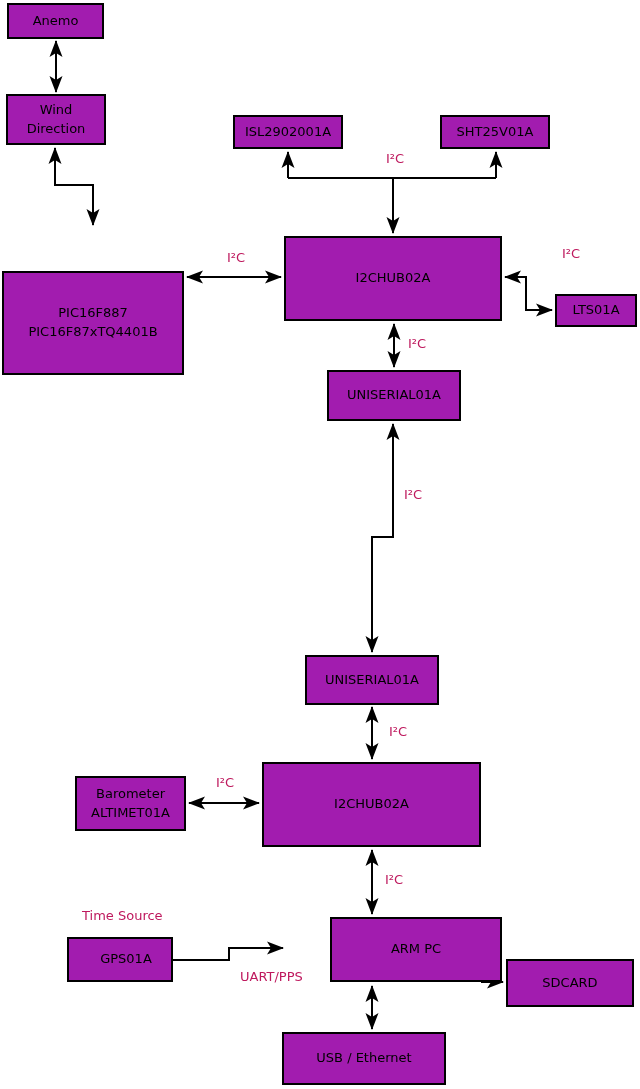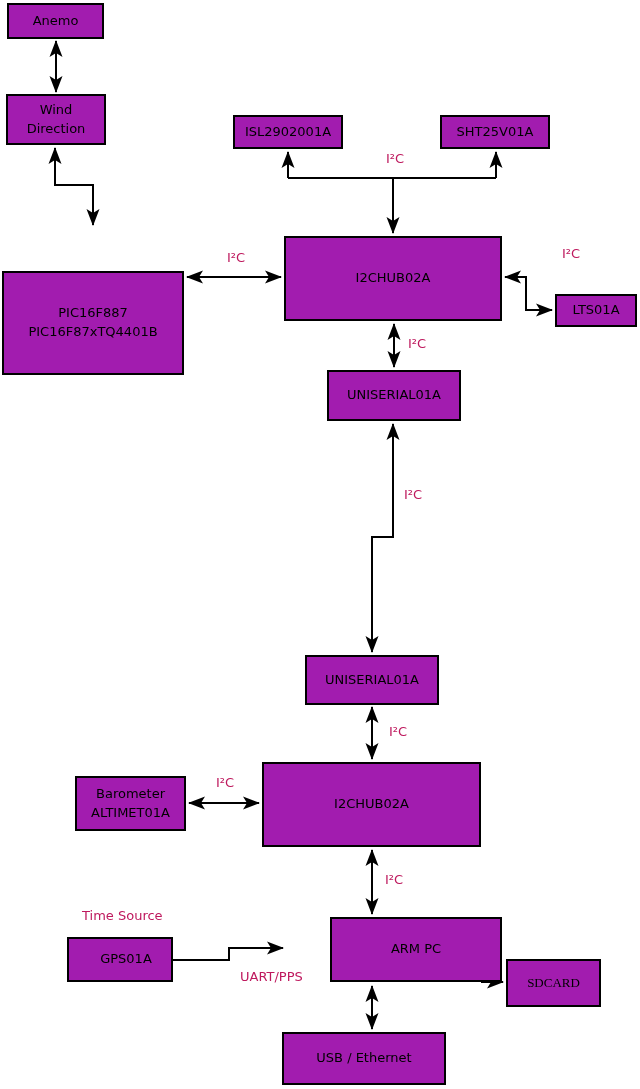--- a/index.html
+++ b/index.html
@@ -116,21 +116,21 @@
 
   <div class="box" style="left:262px; top:762px; width:219px; height:85px;">I2CHUB02A</div>
 
   <div class="box" style="left:75px; top:776px; width:111px; height:55px;">Barometer
 ALTIMET01A</div>
 
   <div class="box" style="left:67px; top:937px; width:106px; height:45px;padding-left:12px;">GPS01A</div>
 
   <div class="box" style="left:286px; top:917px; width:172px; height:65px;margin-left:44px;">ARM PC</div>
 
-  <div class="box" style="left:506px; top:959px; width:95px; height:48px;font-family:Liberation Serif, serif;">SDCARD</div>
+  <div class="box" style="left:506px; top:959px; width:128px; height:48px;">SDCARD</div>
 
   <div class="box" style="left:282px; top:1032px; width:164px; height:53px;text-align:right;">USB / Ethernet</div>
 
   <span class="edge-label" style="left:386px; top:152px;">I²C</span>
 
   <span class="edge-label" style="left:227px; top:251px;">I²C</span>
 
   <span class="edge-label" style="left:562px; top:247px;">I²C</span>
 
   <span class="edge-label" style="left:408px; top:337px;">I²C</span>

